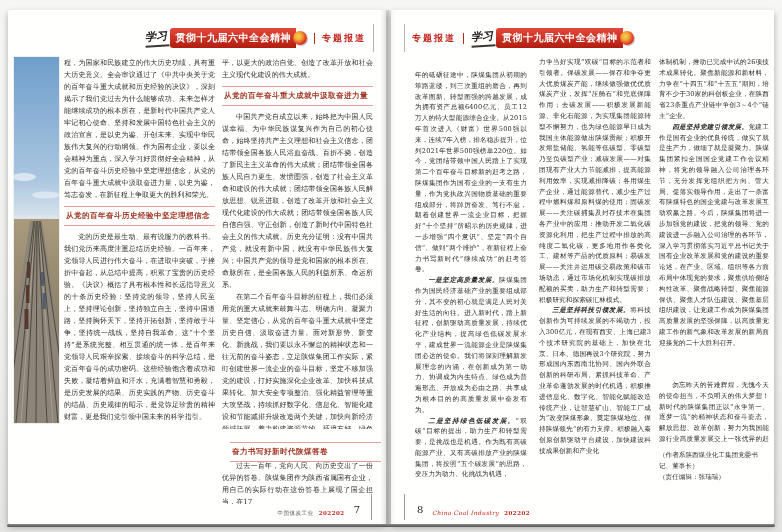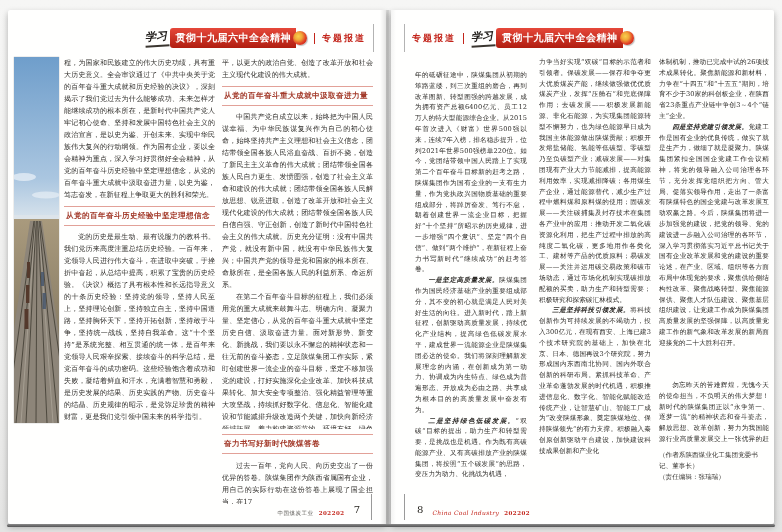--- a/index.html
+++ b/index.html
@@ -37,21 +37,21 @@
 
   
   .col{position:absolute;overflow:hidden;text-align:justify;color:#2e2c29}
   .col p{margin:0;text-indent:2em;word-break:break-all}
   .col p.pc{text-indent:0}
   .lcol{font-size:7px;line-height:12px;letter-spacing:.1px}
   .rcol{font-size:6.6px;line-height:10.8px;letter-spacing:.1px}
   .chead{margin:5px 0;padding:4px 2px;border-top:1.5px solid #e2a198;border-bottom:1.5px solid #e2a198;
     color:#a33a2a;font-size:7.6px;font-weight:bold;text-align:left;letter-spacing:.4px;line-height:10px;text-indent:0;
     font-family:"DejaVu Sans","Liberation Sans",sans-serif}
-  .chead-abs{position:absolute;margin:0}
+  .chead-abs{position:absolute;margin:8px}
   .lead{font-weight:bold;font-style:italic}
   .endmark{display:inline-block;width:11px;height:6px;background:linear-gradient(135deg,#e23c25,#a8170b);
     border-radius:3px;transform:skewX(-14deg);margin-left:2px;vertical-align:baseline}
   .attrib{position:absolute;font-size:6.6px;line-height:11px;color:#3a3834;}
   .attrib div{padding-right:2px}
 
   
   .pg-footer{position:absolute;top:490px;height:18px;display:flex;align-items:center;gap:9px}
   #footerL{right:26px}
   #footerR{left:26px}

